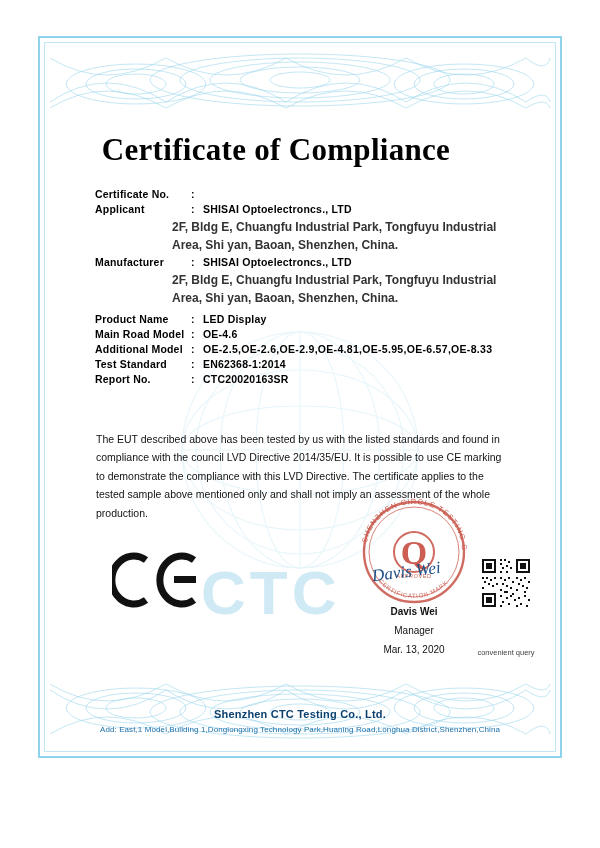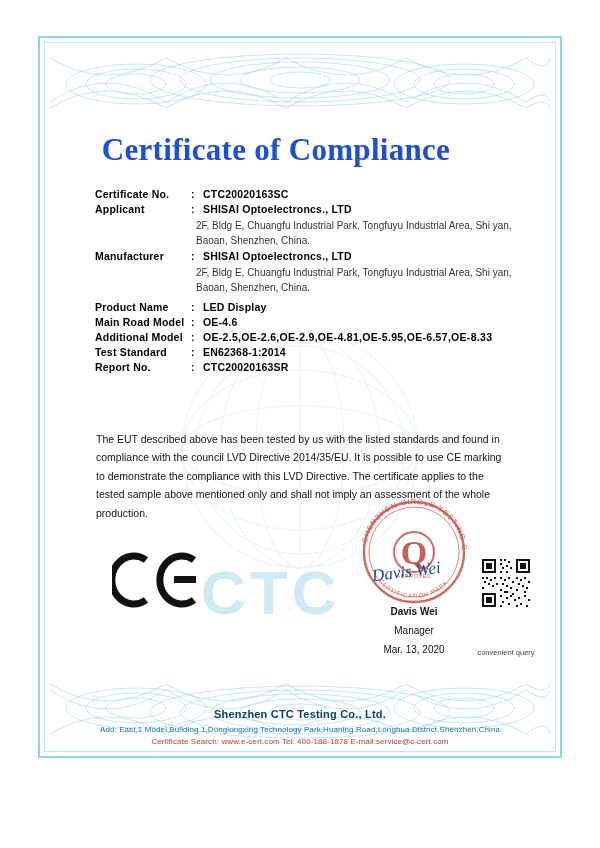--- a/index.html
+++ b/index.html
@@ -76,21 +76,21 @@
   
   .title {
     position: absolute;
     left: 0;
     top: 132px;
     width: 552px;
     text-align: center;
     font-family: "Liberation Serif", serif;
     font-weight: bold;
     font-size: 31px;
-    color: #1d4ed8;
+    color: #000000;
     letter-spacing: 0.3px;
   }
 
   
   .fields {
     position: absolute;
     left: 88px;
     top: 188px;
     width: 430px;
     font-size: 10.5px;
@@ -117,25 +117,25 @@
   }
   .fvalue {
     flex: 1 1 auto;
     font-weight: bold;
     font-size: 10.5px;
     color: #000;
     letter-spacing: 0.2px;
   }
   .fvalue.mono-ish { letter-spacing: 0.3px; }
   .faddr {
-    margin-left: 108px;
-    font-size: 10px;
+    margin-left: 84px;
+    font-size: 12px;
     color: #333;
     line-height: 1.5;
-    font-weight: normal;
+    font-weight: bold;
     margin-bottom: 2px;
   }
   .gap-sm { height: 4px; }
 
   
   .para {
     position: absolute;
     left: 96px;
     top: 418px;
     width: 416px;
@@ -311,21 +311,20 @@
 
   <div class="ghost-ctc">CTC</div>
 
   <div class="title">Certificate of Compliance</div>
 
   <div class="fields">
 
     <div class="frow">
       <div class="flabel">Certificate No.</div>
       <div class="fcolon">:</div>
-      <div class="fvalue">CTC20020163SC</div>
     </div>
 
     <div class="frow">
       <div class="flabel">Applicant</div>
       <div class="fcolon">:</div>
       <div class="fvalue">SHISAI Optoelectroncs., LTD</div>
     </div>
     <div class="faddr">2F, Bldg E, Chuangfu Industrial Park, Tongfuyu Industrial Area, Shi yan, Baoan, Shenzhen, China.</div>
 
     <div class="frow">
@@ -473,16 +472,15 @@
           <rect x="26" y="34" width="2" height="2"></rect>
           <rect x="32" y="36" width="2" height="2"></rect>
       </g>
     </svg>
   </div>
   <div class="qr-caption">convenient query</div>
 
   <div class="footer">
     <div class="company">Shenzhen CTC Testing Co., Ltd.</div>
     <div class="addr">Add: East,1 Model,Building 1,Donglongxing Technology Park,Huaning Road,Longhua District,Shenzhen,China</div>
-    <div class="search">Certificate Search: www.e-cert.com  Tel: 400-188-1878  E-mail:service@c-cert.com</div>
   </div>
 
 </div>
 
 </body></html>

